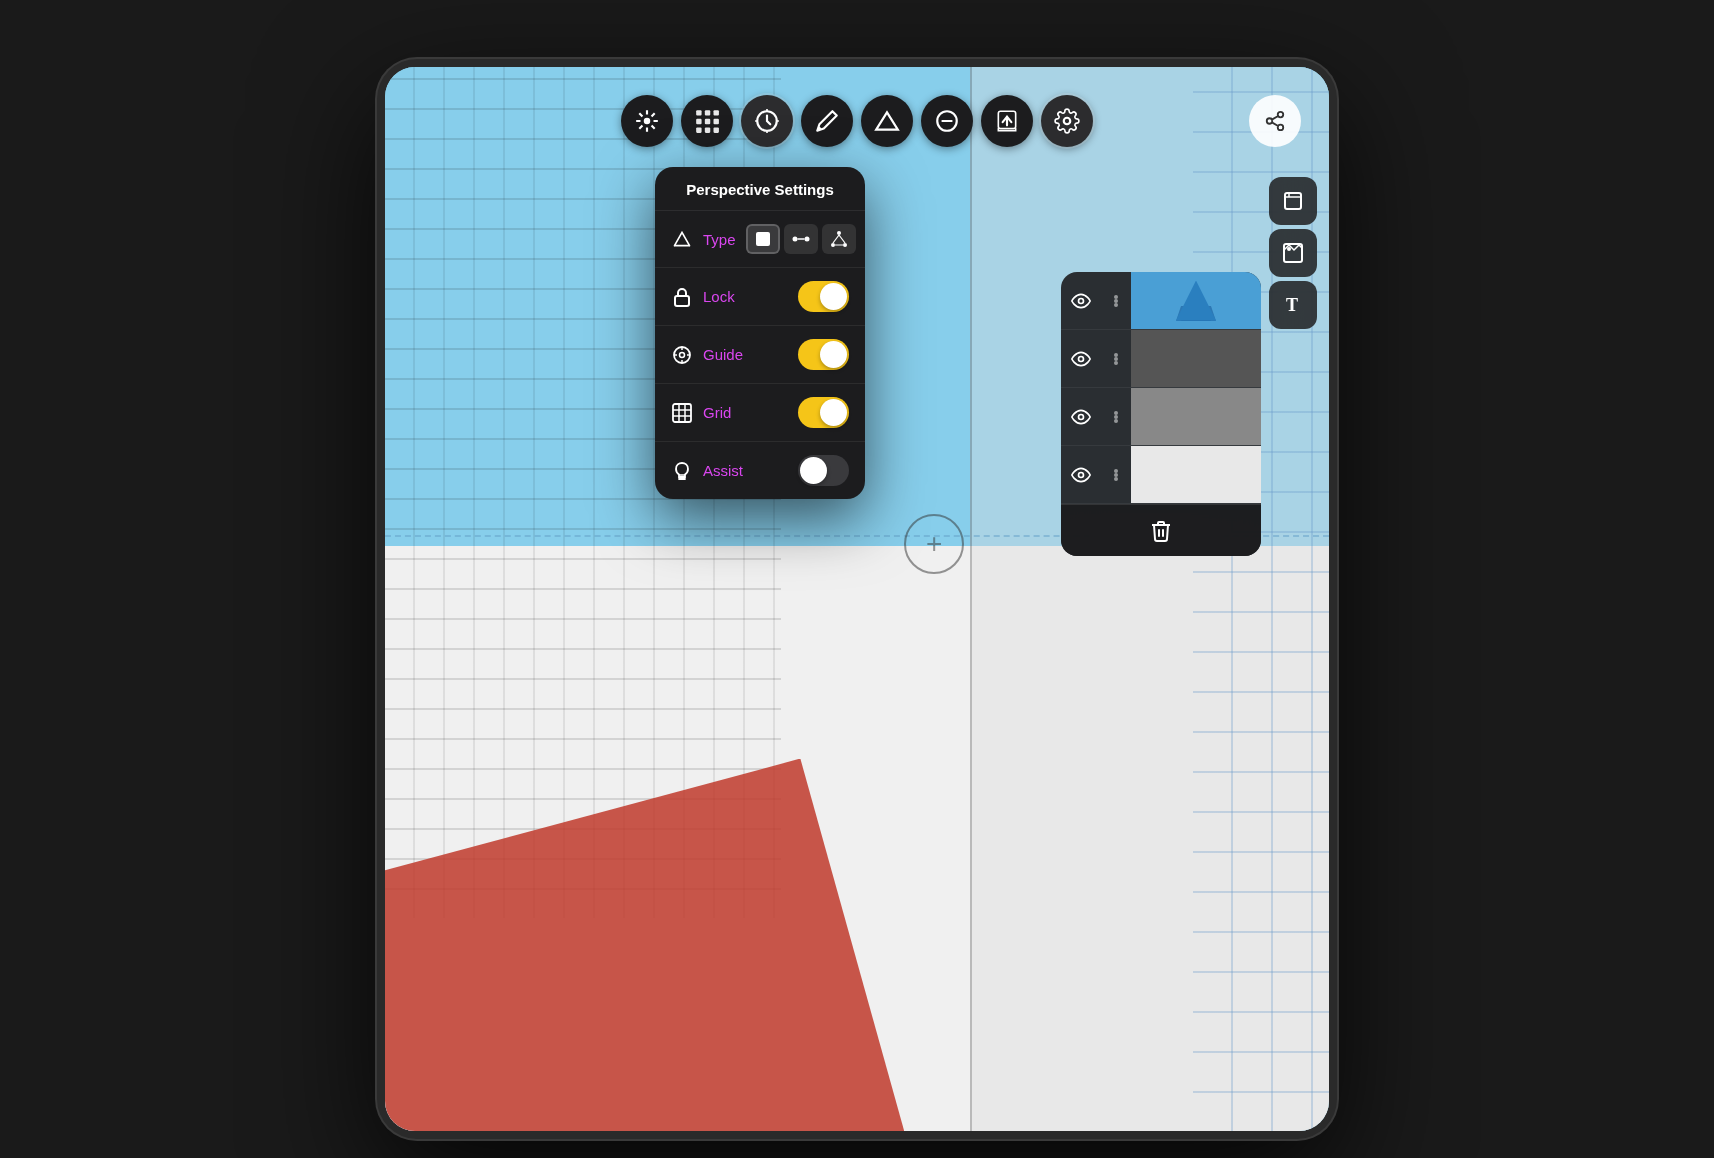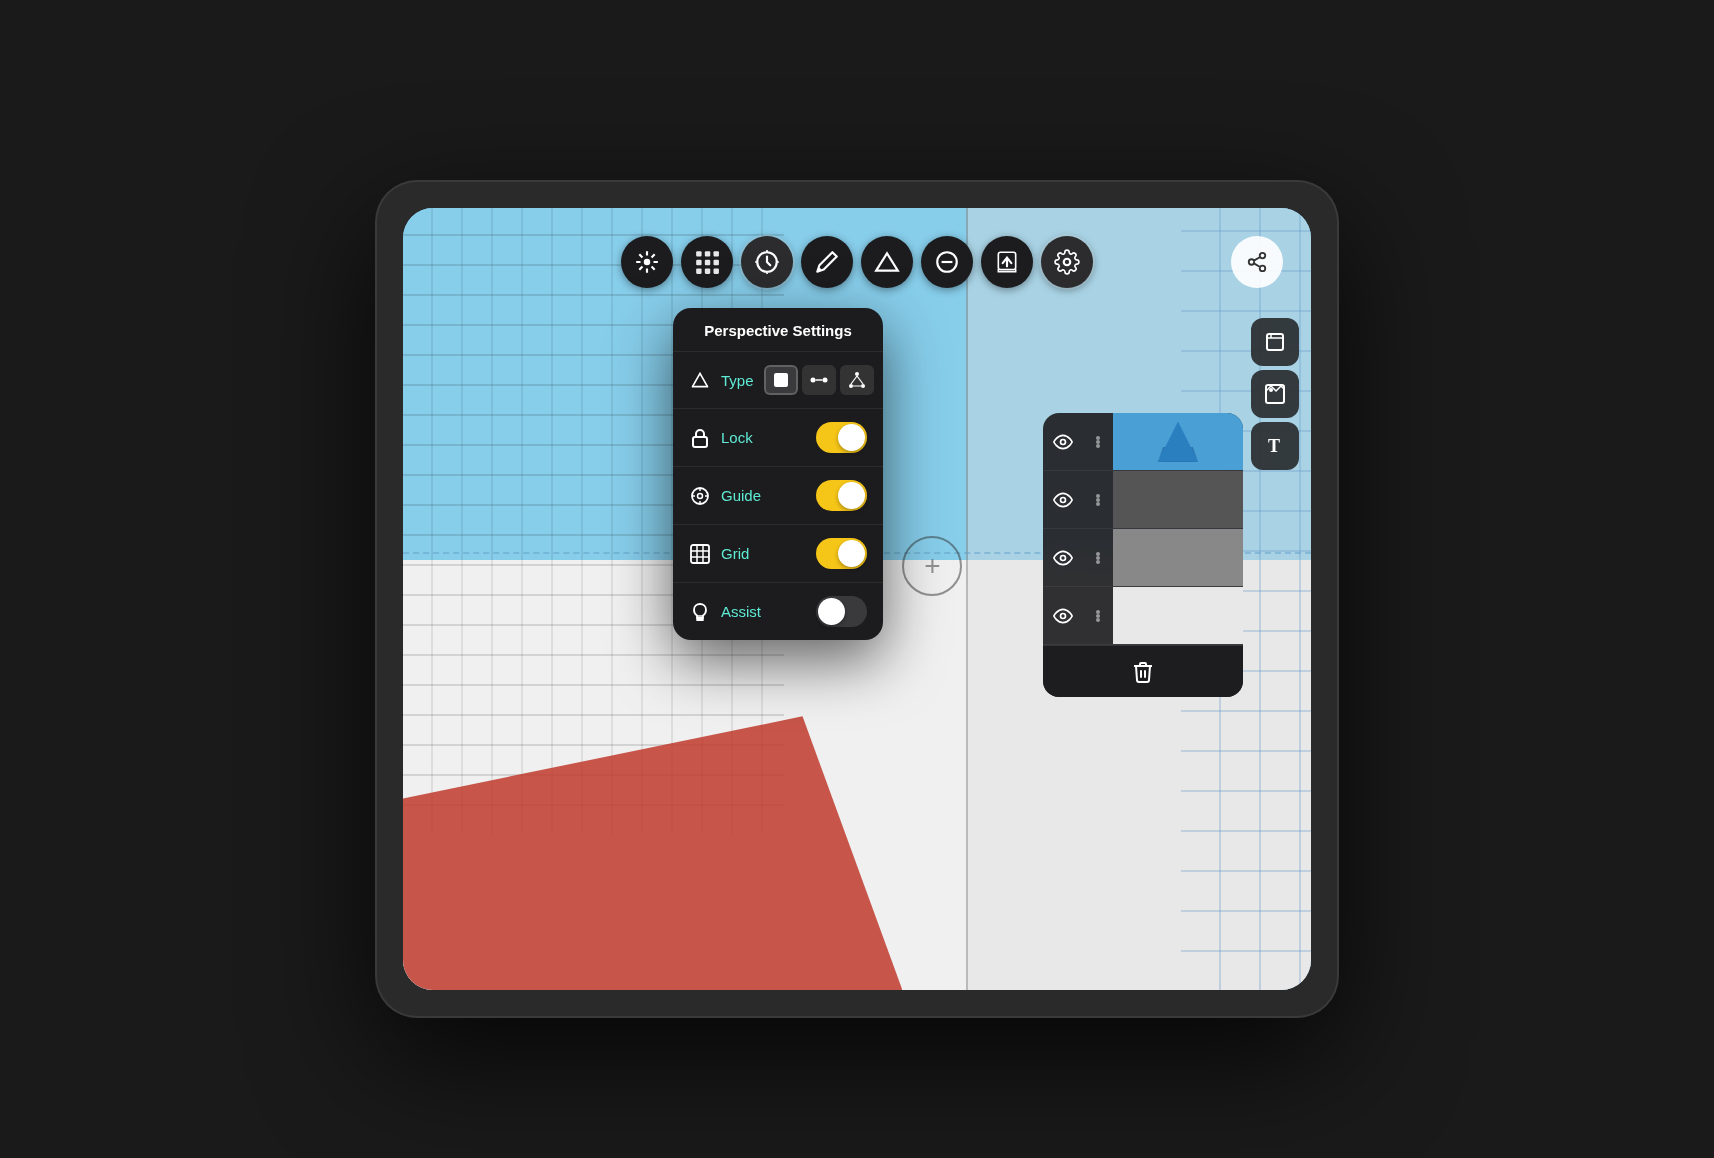--- a/index.html
+++ b/index.html
@@ -18,24 +18,24 @@
       height: 1158px;
       background: #1a1a1a;
       display: flex;
       align-items: center;
       justify-content: center;
     }
 
     .ipad-frame {
       position: relative;
       width: 960px;
-      height: 834px;
+      height: 1080px;
       background: #2a2a2a;
       border-radius: 40px;
-      padding: 26px;
+      padding: 8px;
       box-shadow: 0 0 0 2px #3a3a3a, 0 40px 120px rgba(0,0,0,0.8);
       margin-top: 40px;
     }
 
     .ipad-screen {
       width: 100%;
       height: 100%;
       border-radius: 30px;
       overflow: hidden;
       position: relative;
@@ -185,21 +185,21 @@
       height: 22px;
       color: white;
       font-size: 18px;
       display: flex;
       align-items: center;
       justify-content: center;
       flex-shrink: 0;
     }
 
     .popup-row-label {
-      color: #5eead4;
+      color: #d946ef;
       font-size: 15px;
       font-weight: 400;
       flex: 1;
     }
 
     
     .type-selector {
       display: flex;
       gap: 4px;
       align-items: center;

